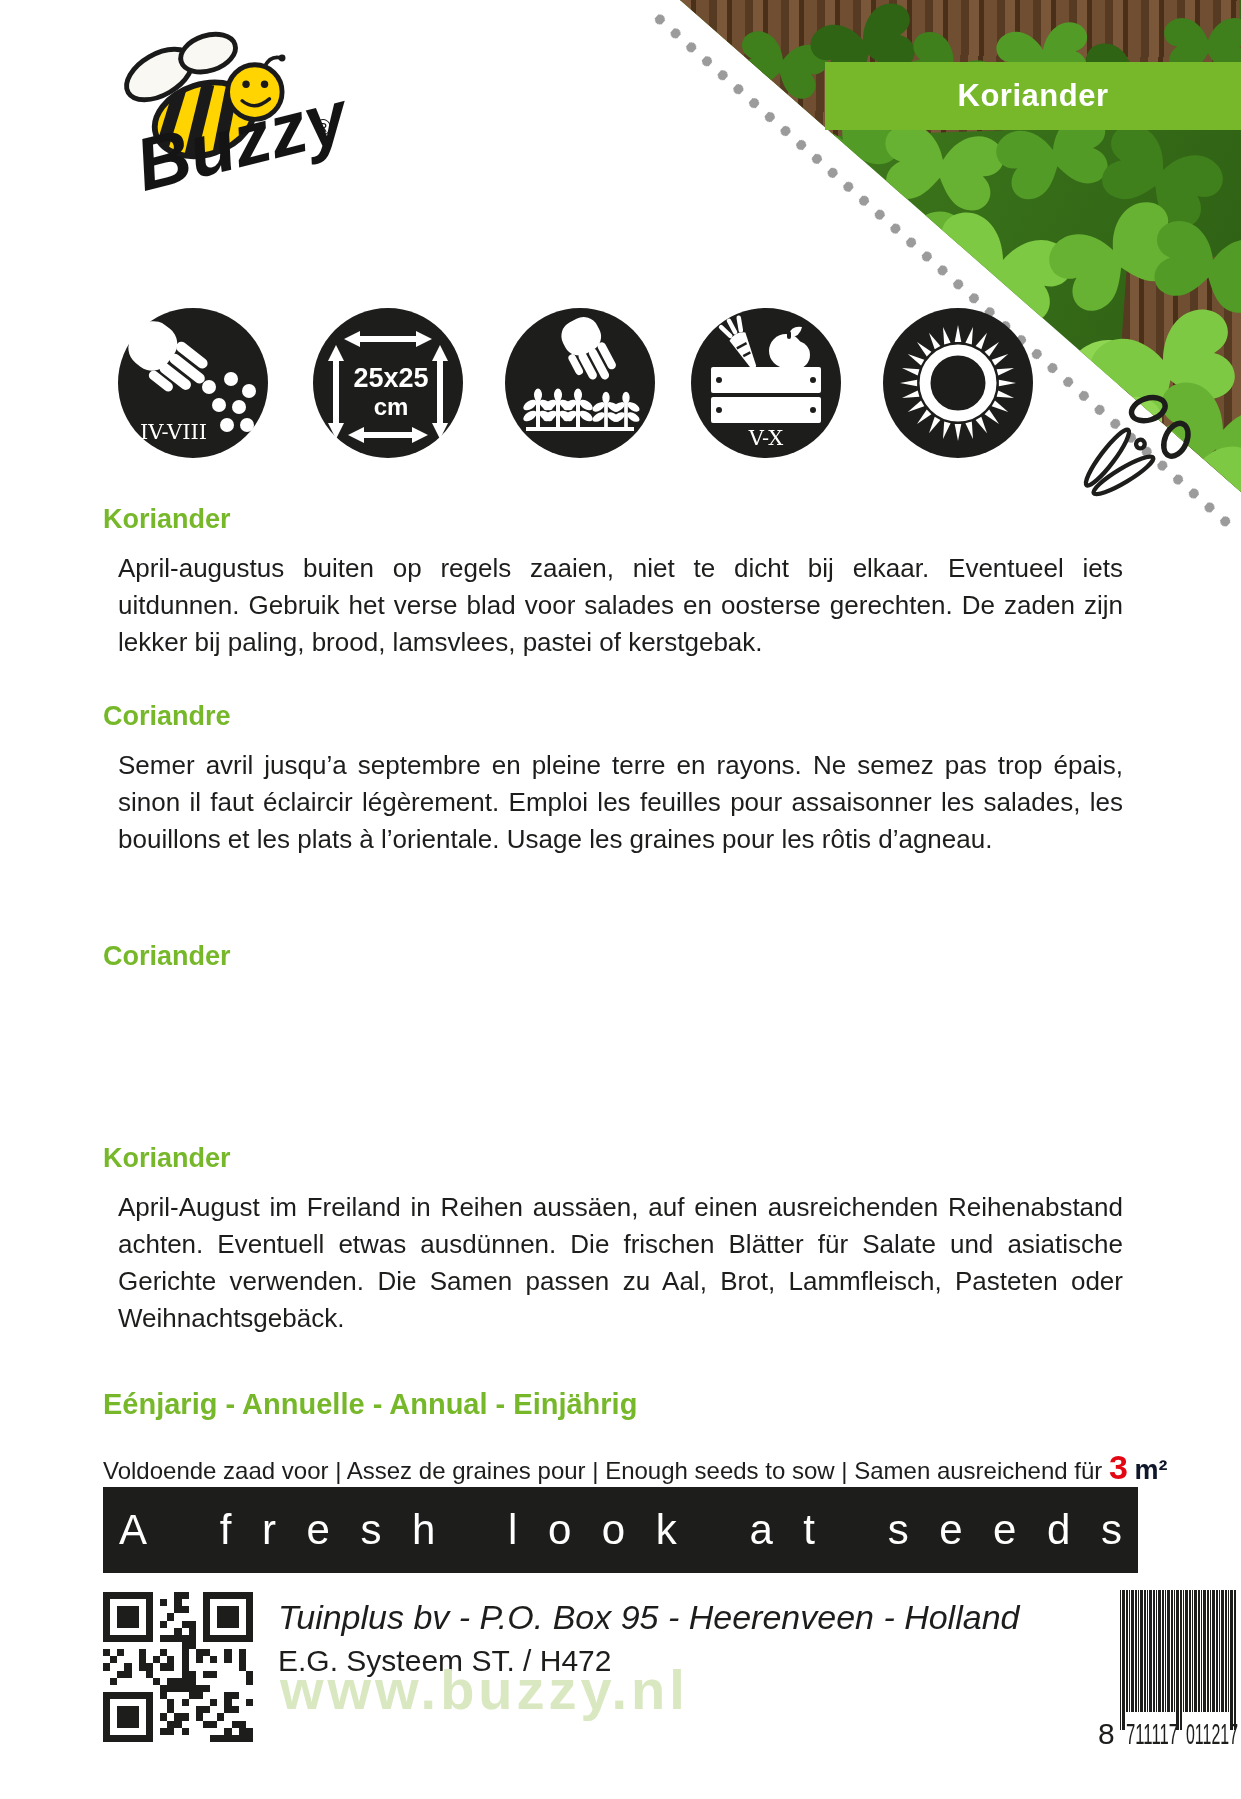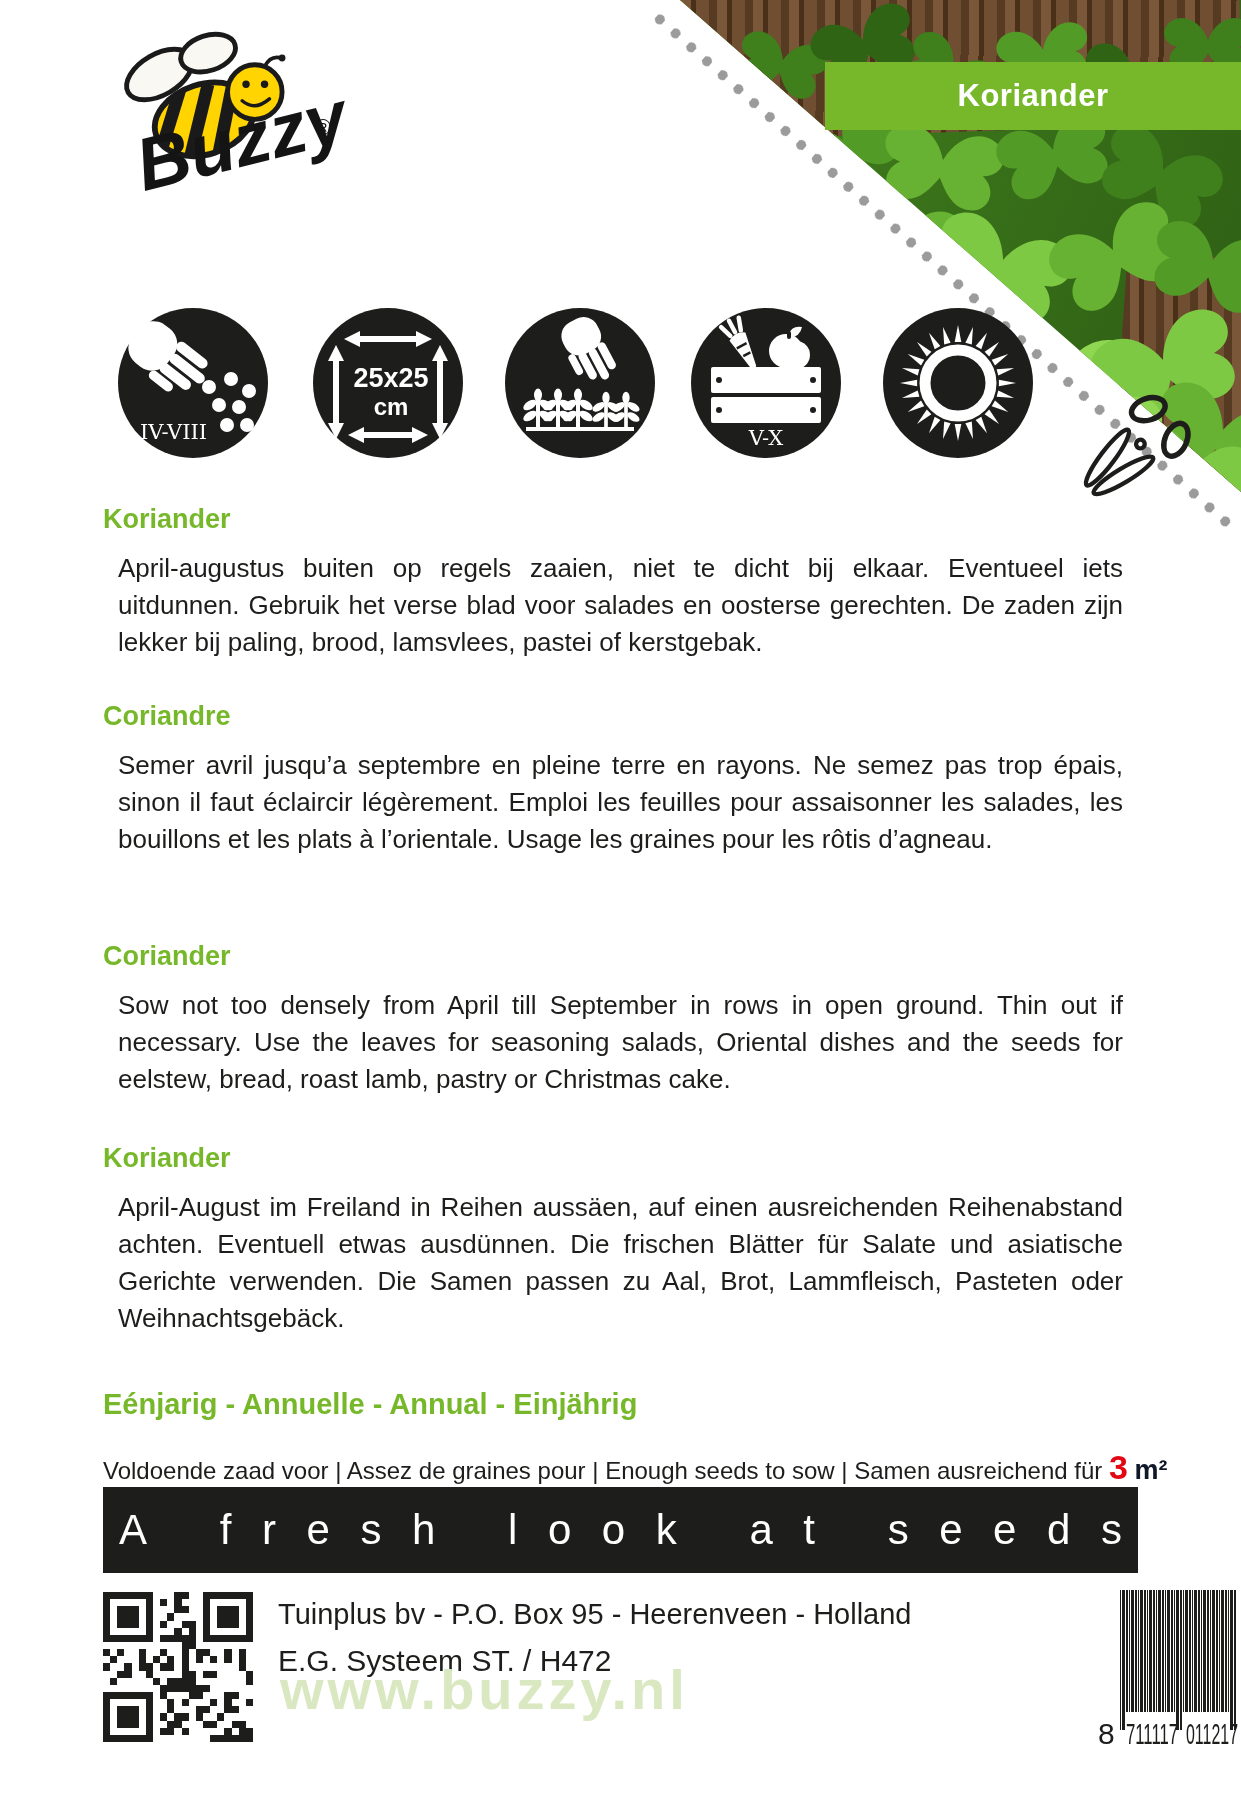--- a/index.html
+++ b/index.html
@@ -38,21 +38,21 @@
              white-space:nowrap;}
   .seedsline .qty{color:#e30613;font-weight:bold;font-size:34px;}
   .seedsline .unit{color:#0f172a;font-weight:bold;font-size:27px;}
   
   .tag-banner{position:absolute;left:103px;top:1487px;width:1035px;height:86px;background:#1d1d1b;
               display:flex;align-items:center;padding:0 16px;box-sizing:border-box;}
   .tagline{flex:1;display:flex;justify-content:space-between;color:#fff;font-size:42px;
            font-weight:normal;line-height:1;}
   
   .qr{position:absolute;left:103px;top:1592px;width:150px;height:150px;}
-  .addr1{position:absolute;left:278px;top:1598px;font-size:29px;}
+  .addr1{position:absolute;left:278px;top:1598px;font-size:34px;font-style:italic;}
   .addr2{position:absolute;left:278px;top:1644px;font-size:30px;}
   .website{position:absolute;left:280px;top:1662px;font-size:56px;font-weight:bold;
            color:#d9e8c1;letter-spacing:4px;line-height:1;}
   .barcode{position:absolute;left:1096px;top:1590px;width:146px;height:162px;}
   svg text{font-family:"Liberation Sans","DejaVu Sans",sans-serif;}
   .serif-label{font-family:"DejaVu Serif","Liberation Serif",serif;}
 </style>
 </head>
 <body>
 
@@ -278,21 +278,20 @@
   <div class="section" style="top:503px">
     <h2>Koriander</h2>
     <p>April-augustus buiten op regels zaaien, niet te dicht bij elkaar. Eventueel iets uitdunnen. Gebruik het verse blad voor salades en oosterse gerechten. De zaden zijn lekker bij paling, brood, lamsvlees, pastei of kerstgebak.</p>
   </div>
   <div class="section" style="top:700px">
     <h2>Coriandre</h2>
     <p>Semer avril jusqu’a septembre en pleine terre en rayons. Ne semez pas trop épais, sinon il faut éclaircir légèrement. Emploi les feuilles pour assaisonner les salades, les bouillons et les plats à l’orientale. Usage les graines pour les rôtis d’agneau.</p>
   </div>
   <div class="section" style="top:940px">
     <h2>Coriander</h2>
-    <p>Sow not too densely from April till September in rows in open ground. Thin out if necessary. Use the leaves for seasoning salads, Oriental dishes and the seeds for eelstew, bread, roast lamb, pastry or Christmas cake.</p>
   </div>
   <div class="section" style="top:1142px">
     <h2>Koriander</h2>
     <p>April-August im Freiland in Reihen aussäen, auf einen ausreichenden Reihenabstand achten. Eventuell etwas ausdünnen. Die frischen Blätter für Salate und asiatische Gerichte verwenden. Die Samen passen zu Aal, Brot, Lammfleisch, Pasteten oder Weihnachtsgebäck.</p>
   </div>
 
   <div class="lifecycle">Eénjarig - Annuelle - Annual - Einjährig</div>
 
   <div class="seedsline">
     <span>Voldoende zaad voor | Assez de graines pour | Enough seeds to sow | Samen ausreichend für</span>

